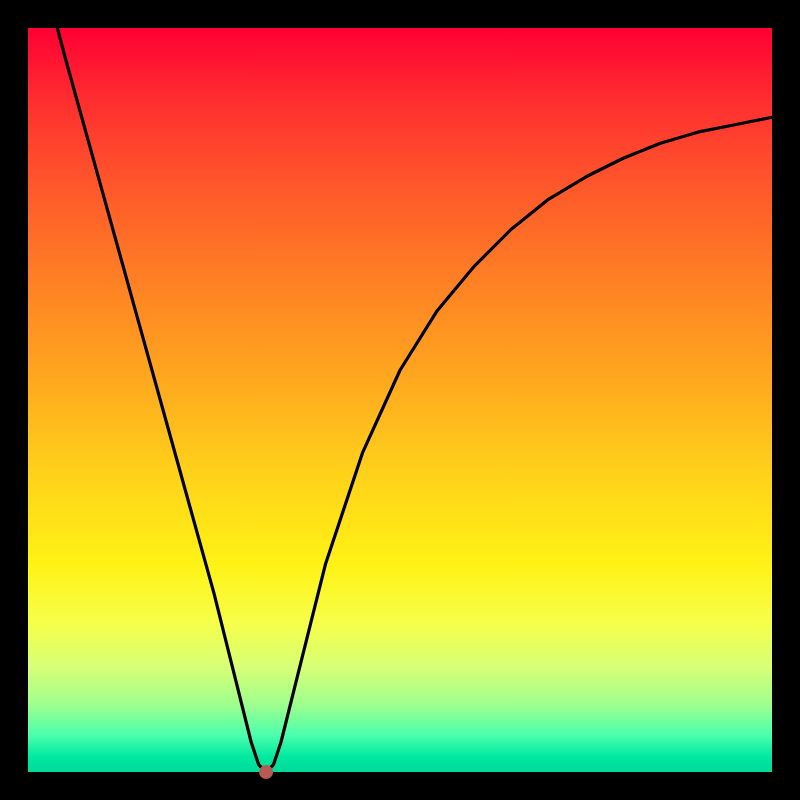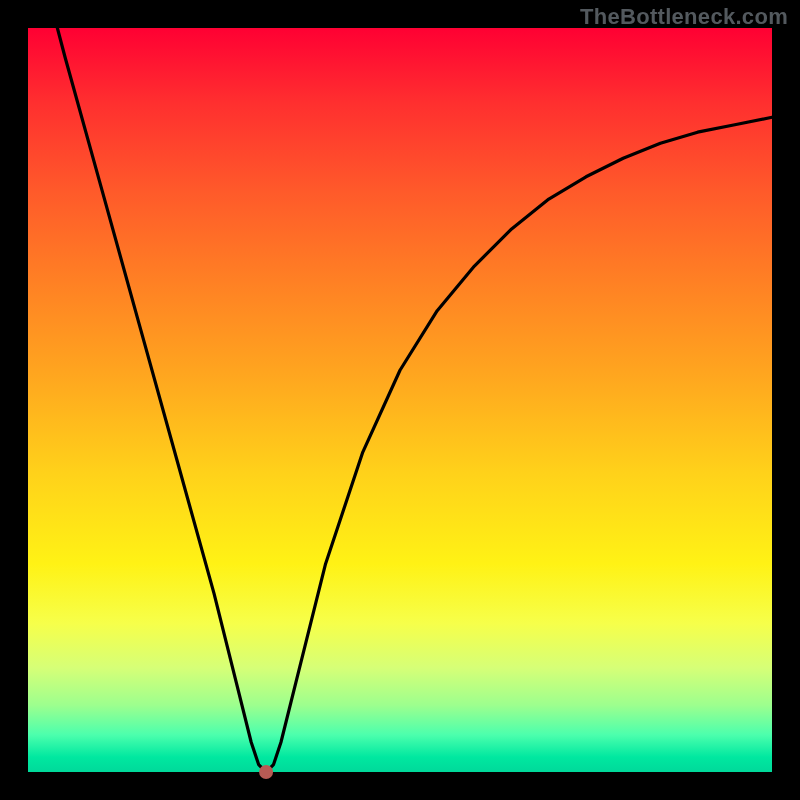--- a/index.html
+++ b/index.html
@@ -67,21 +67,20 @@
   .marker {
     fill: #b85a54;
     stroke: none;
   }
 </style>
 </head>
 <body>
 
 <div class="frame">
 
-  <div class="watermark">TheBottleneck.com</div>
 
   <div class="plot-area">
     <svg viewBox="0 0 744 744">
       <path class="curve" d="M0.00 -111.60 L37.20 29.76 L74.40 163.68 L111.60 297.60 L148.80 431.52 L186.00 565.44 L208.32 654.72 L223.20 714.24 L230.64 736.56 L238.08 744.00 L245.52 736.56 L252.96 714.24 L267.84 654.72 L297.60 535.68 L334.80 424.08 L372.00 342.24 L409.20 282.72 L446.40 238.08 L483.60 200.88 L520.80 171.12 L558.00 148.80 L595.20 130.20 L632.40 115.32 L669.60 104.16 L706.80 96.72 L744.00 89.28"></path>
       <circle class="marker" r="7" cx="238.08" cy="744.00"></circle>
     </svg>
   </div>
 
 </div>
 

